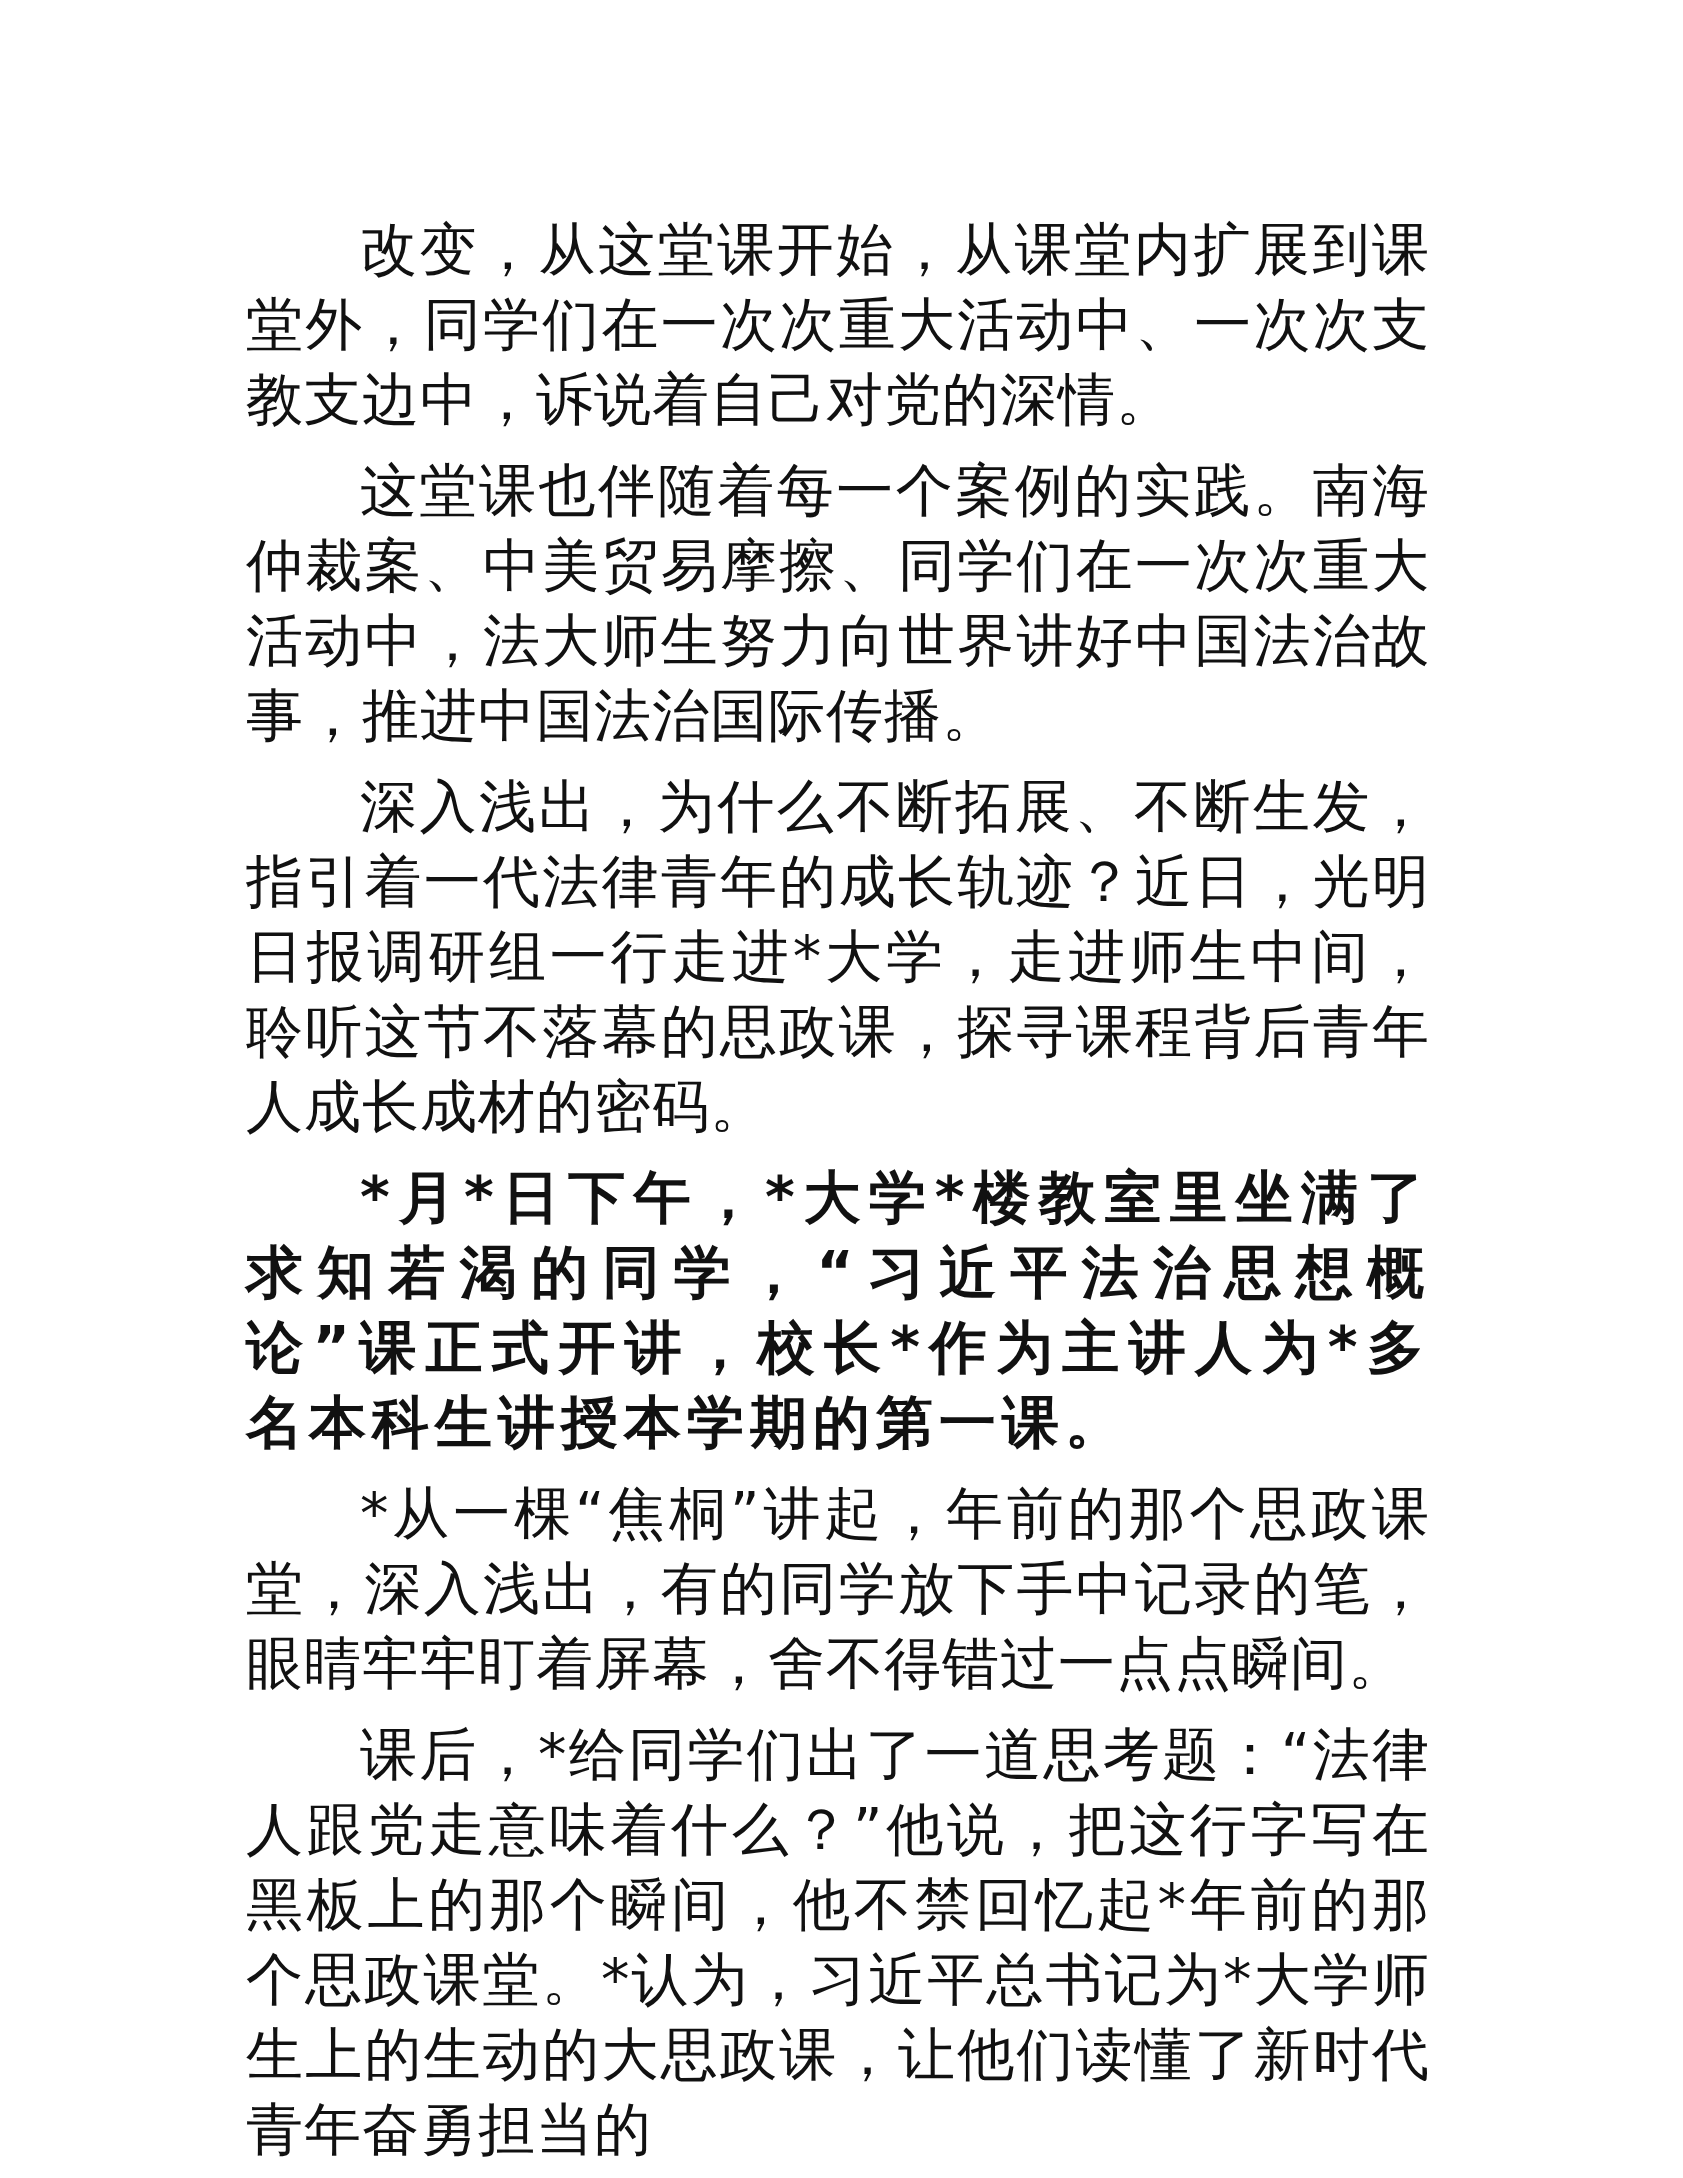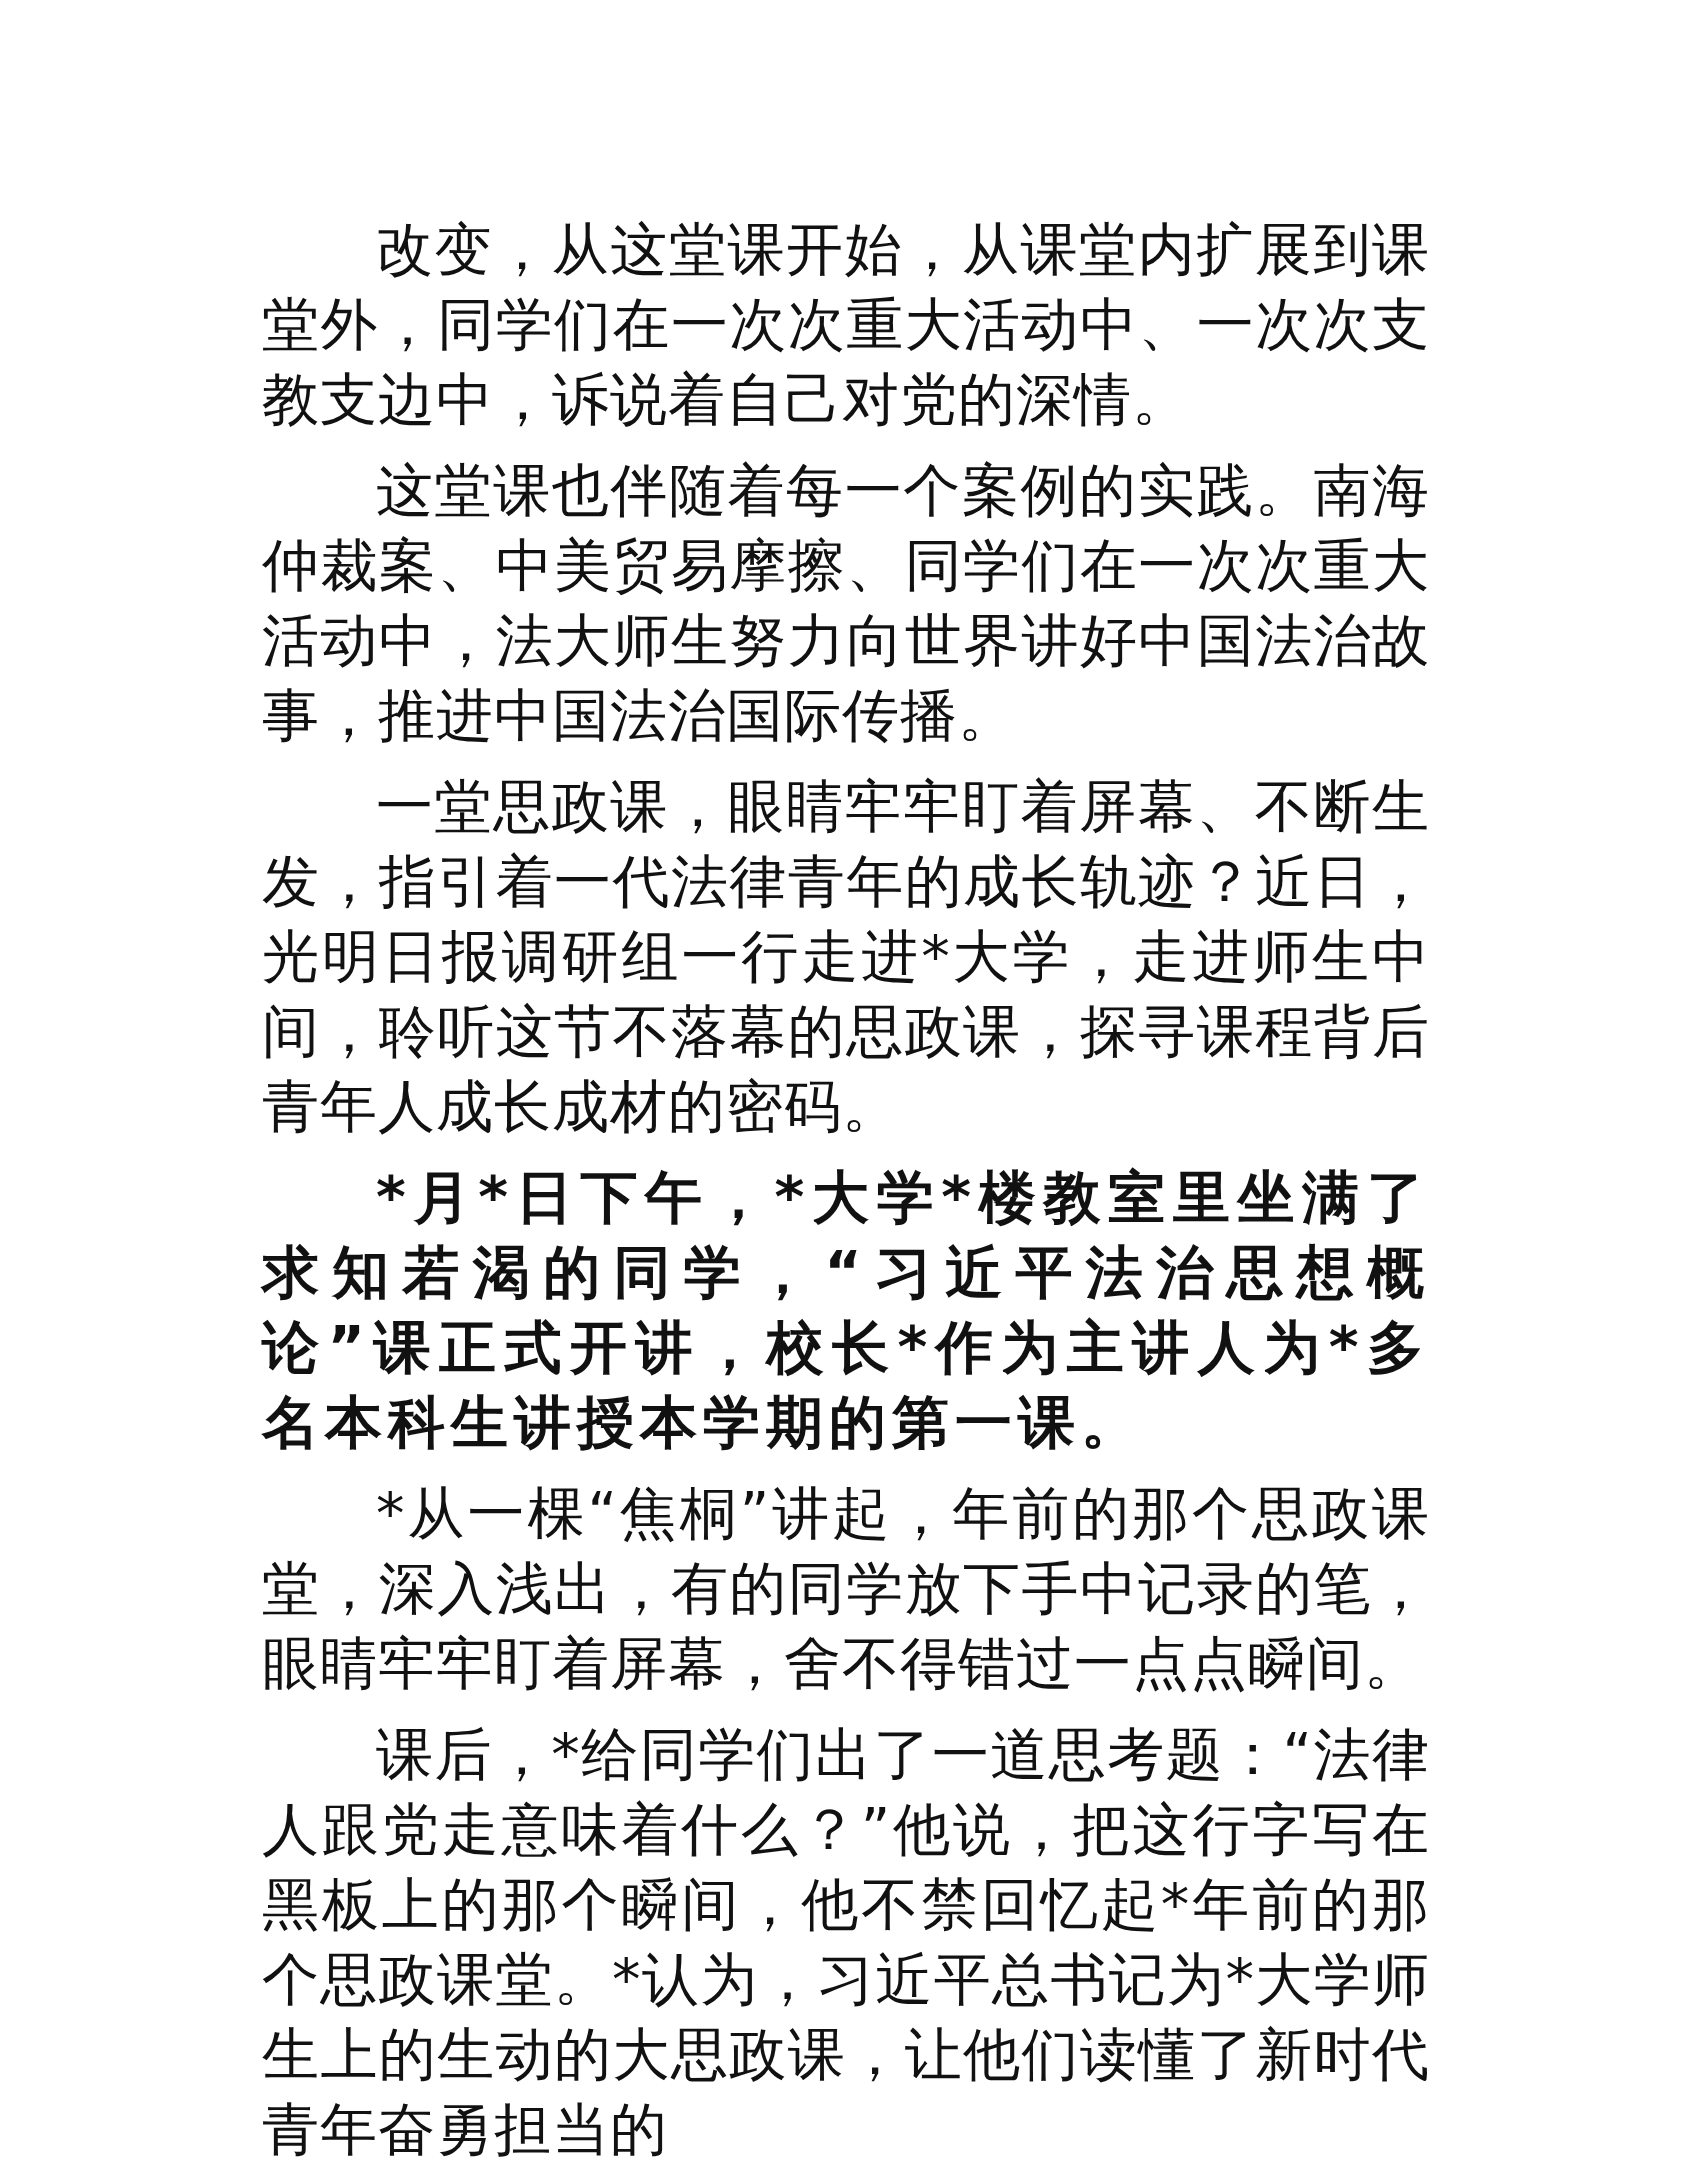--- a/index.html
+++ b/index.html
@@ -8,32 +8,32 @@
       position: absolute;
       left: 246px;
       top: 212px;
       width: 1184px;
       font-family: "DejaVu Sans", "Liberation Sans", sans-serif;
       font-size: 57px;
       line-height: 75px;
       color: #111111;
     }
     .para {
-      margin: 0 0 16px 16px;
+      margin: 0 0 16px 0;
       text-indent: 2em;
       text-align: justify;
       text-align-last: left;
       letter-spacing: 1px;
     }
     .para.wide { letter-spacing: 6px; font-weight: bold; }
   </style>
 </head>
 <body>
 
 <div class="page">
   <p class="para">改变，从这堂课开始，从课堂内扩展到课堂外，同学们在一次次重大活动中、一次次支教支边中，诉说着自己对党的深情。</p>
   <p class="para">这堂课也伴随着每一个案例的实践。南海仲裁案、中美贸易摩擦、同学们在一次次重大活动中，法大师生努力向世界讲好中国法治故事，推进中国法治国际传播。</p>
-  <p class="para">一堂思政课，眼睛牢牢盯着屏幕、不断生发，指引着一代法律青年的成长轨迹？近日，光明日报调研组一行走进*大学，走进师生中间，聆听这节不落幕的思政课，探寻课程背后青年人成长成材的密码。</p>
+  <p class="para">深入浅出，为什么不断拓展、不断生发，指引着一代法律青年的成长轨迹？近日，光明日报调研组一行走进*大学，走进师生中间，聆听这节不落幕的思政课，探寻课程背后青年人成长成材的密码。</p>
   <p class="para wide">*月*日下午，*大学*楼教室里坐满了求知若渴的同学，“习近平法治思想概论”课正式开讲，校长*作为主讲人为*多名本科生讲授本学期的第一课。</p>
   <p class="para">*从一棵“焦桐”讲起，年前的那个思政课堂，深入浅出，有的同学放下手中记录的笔，眼睛牢牢盯着屏幕，舍不得错过一点点瞬间。</p>
   <p class="para">课后，*给同学们出了一道思考题：“法律人跟党走意味着什么？”他说，把这行字写在黑板上的那个瞬间，他不禁回忆起*年前的那个思政课堂。*认为，习近平总书记为*大学师生上的生动的大思政课，让他们读懂了新时代青年奋勇担当的</p>
 </div>
 
 
 </body></html>

